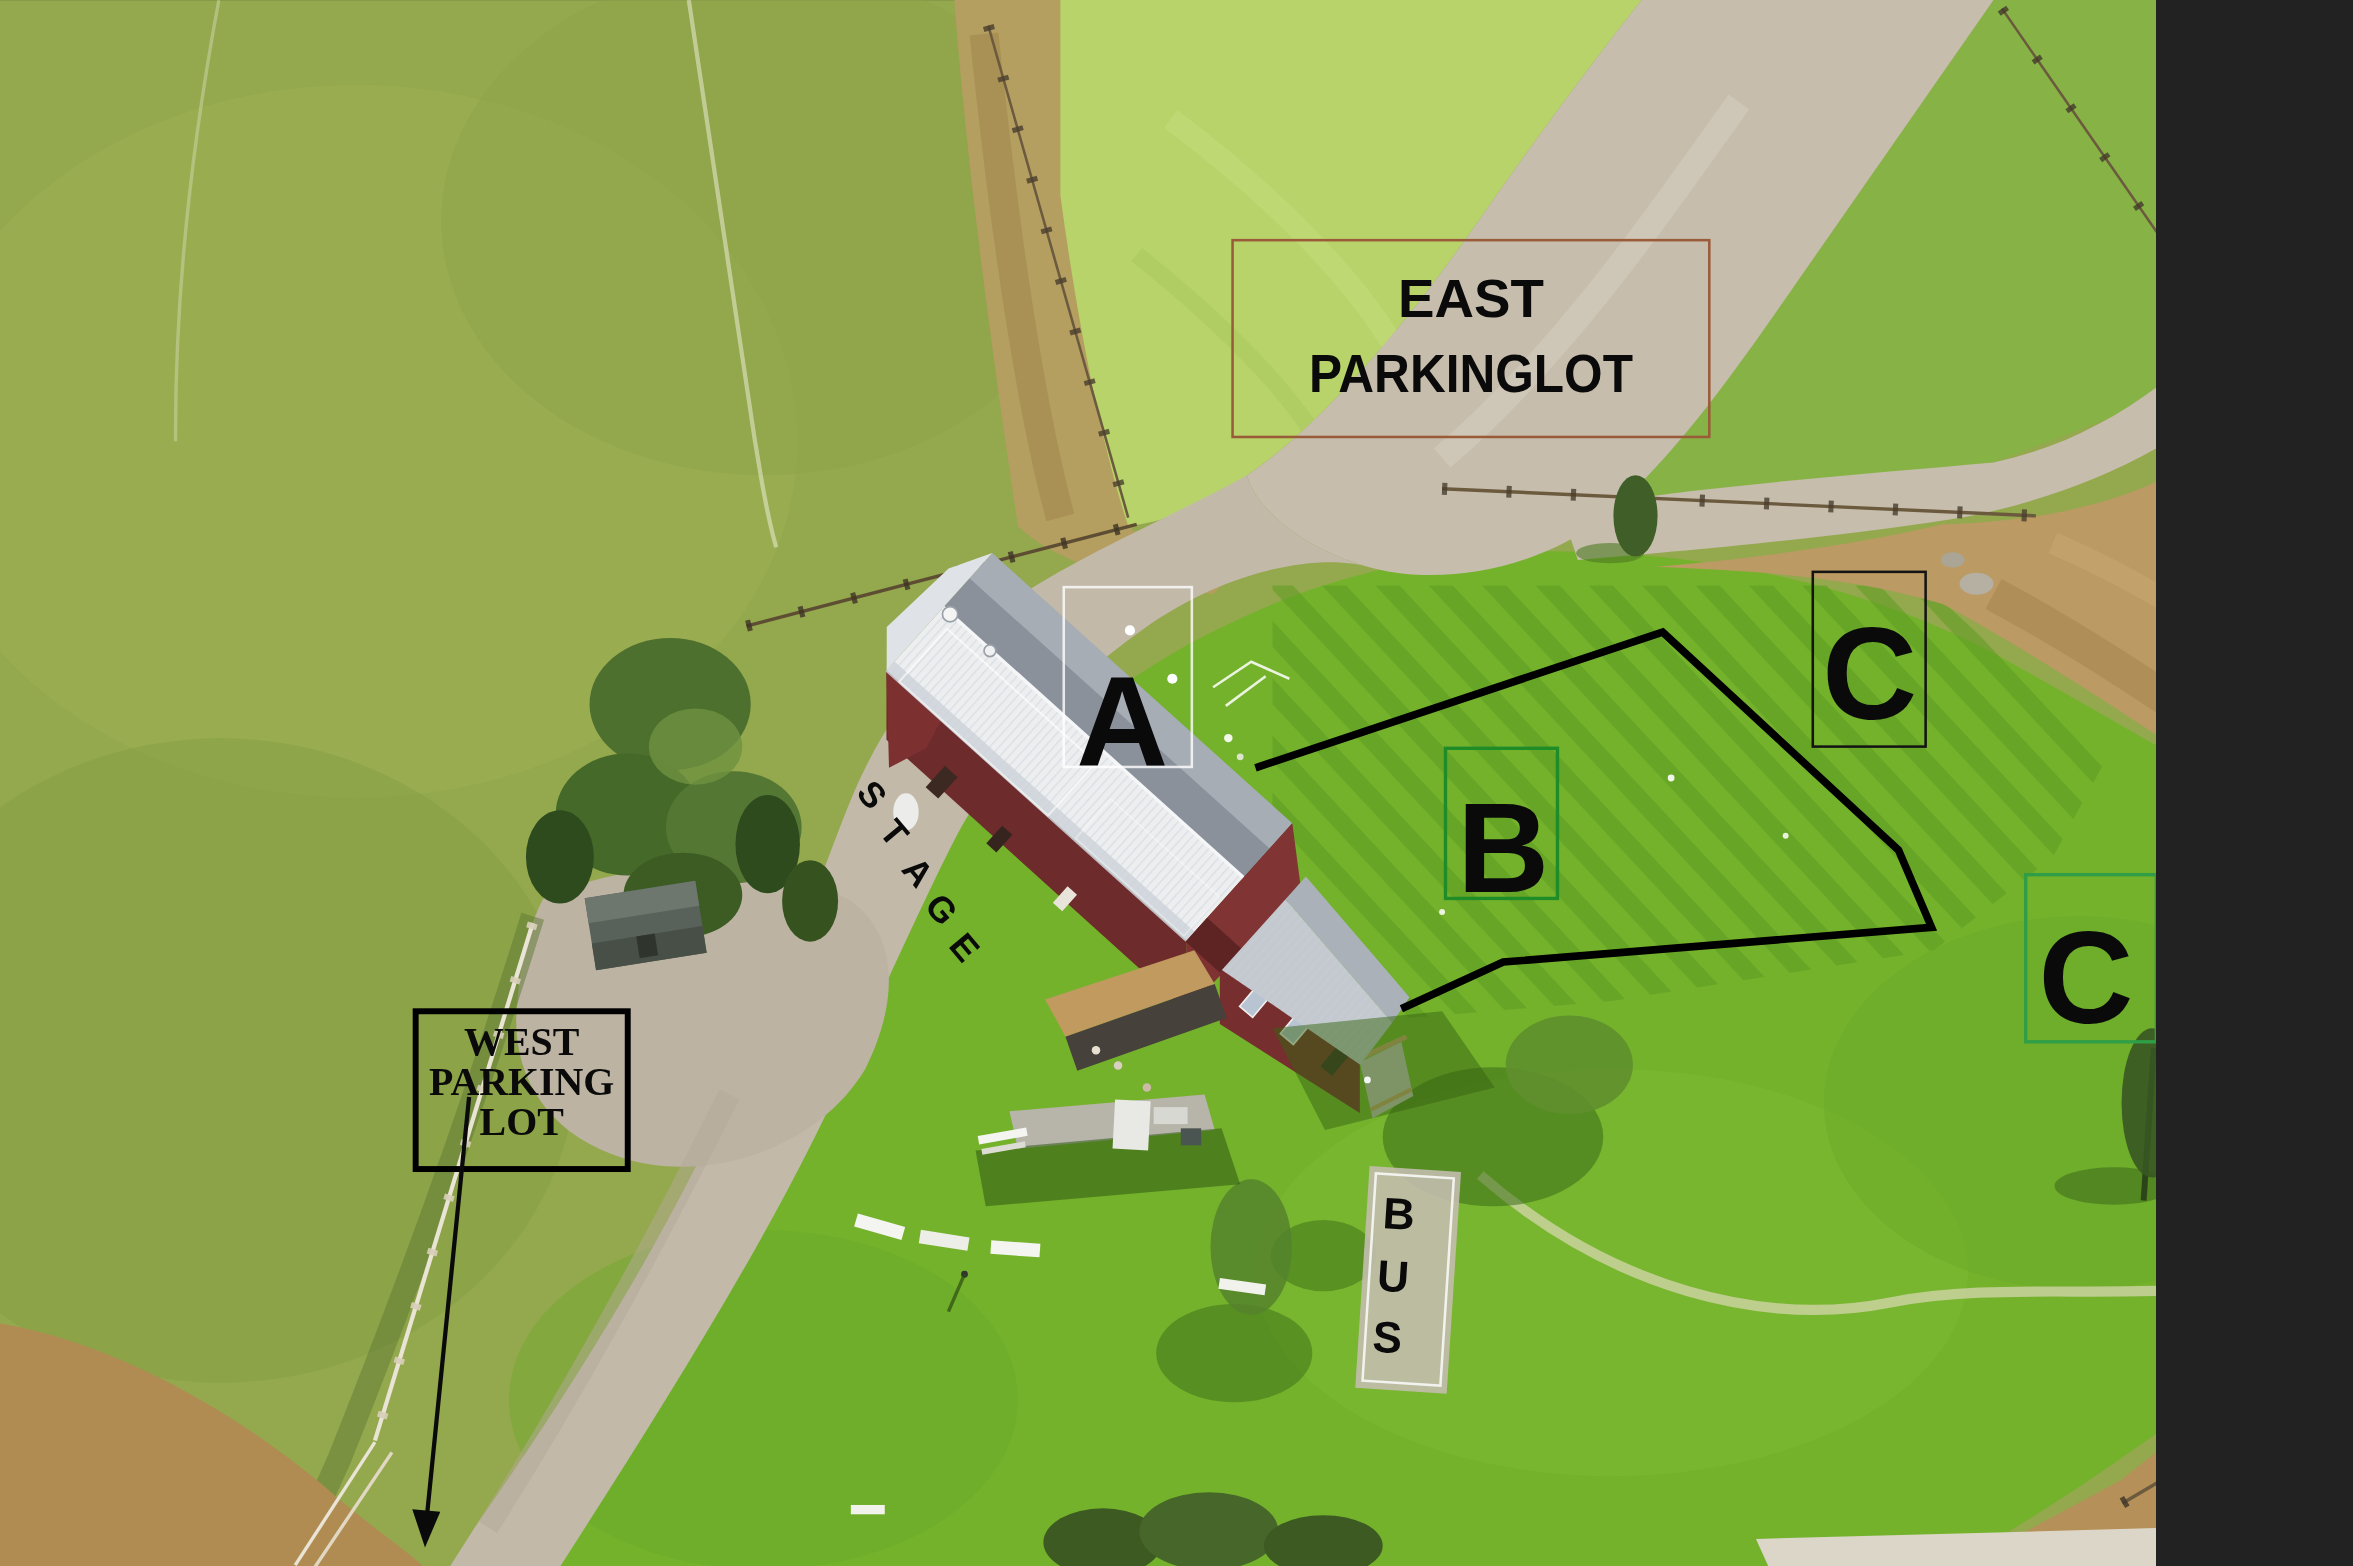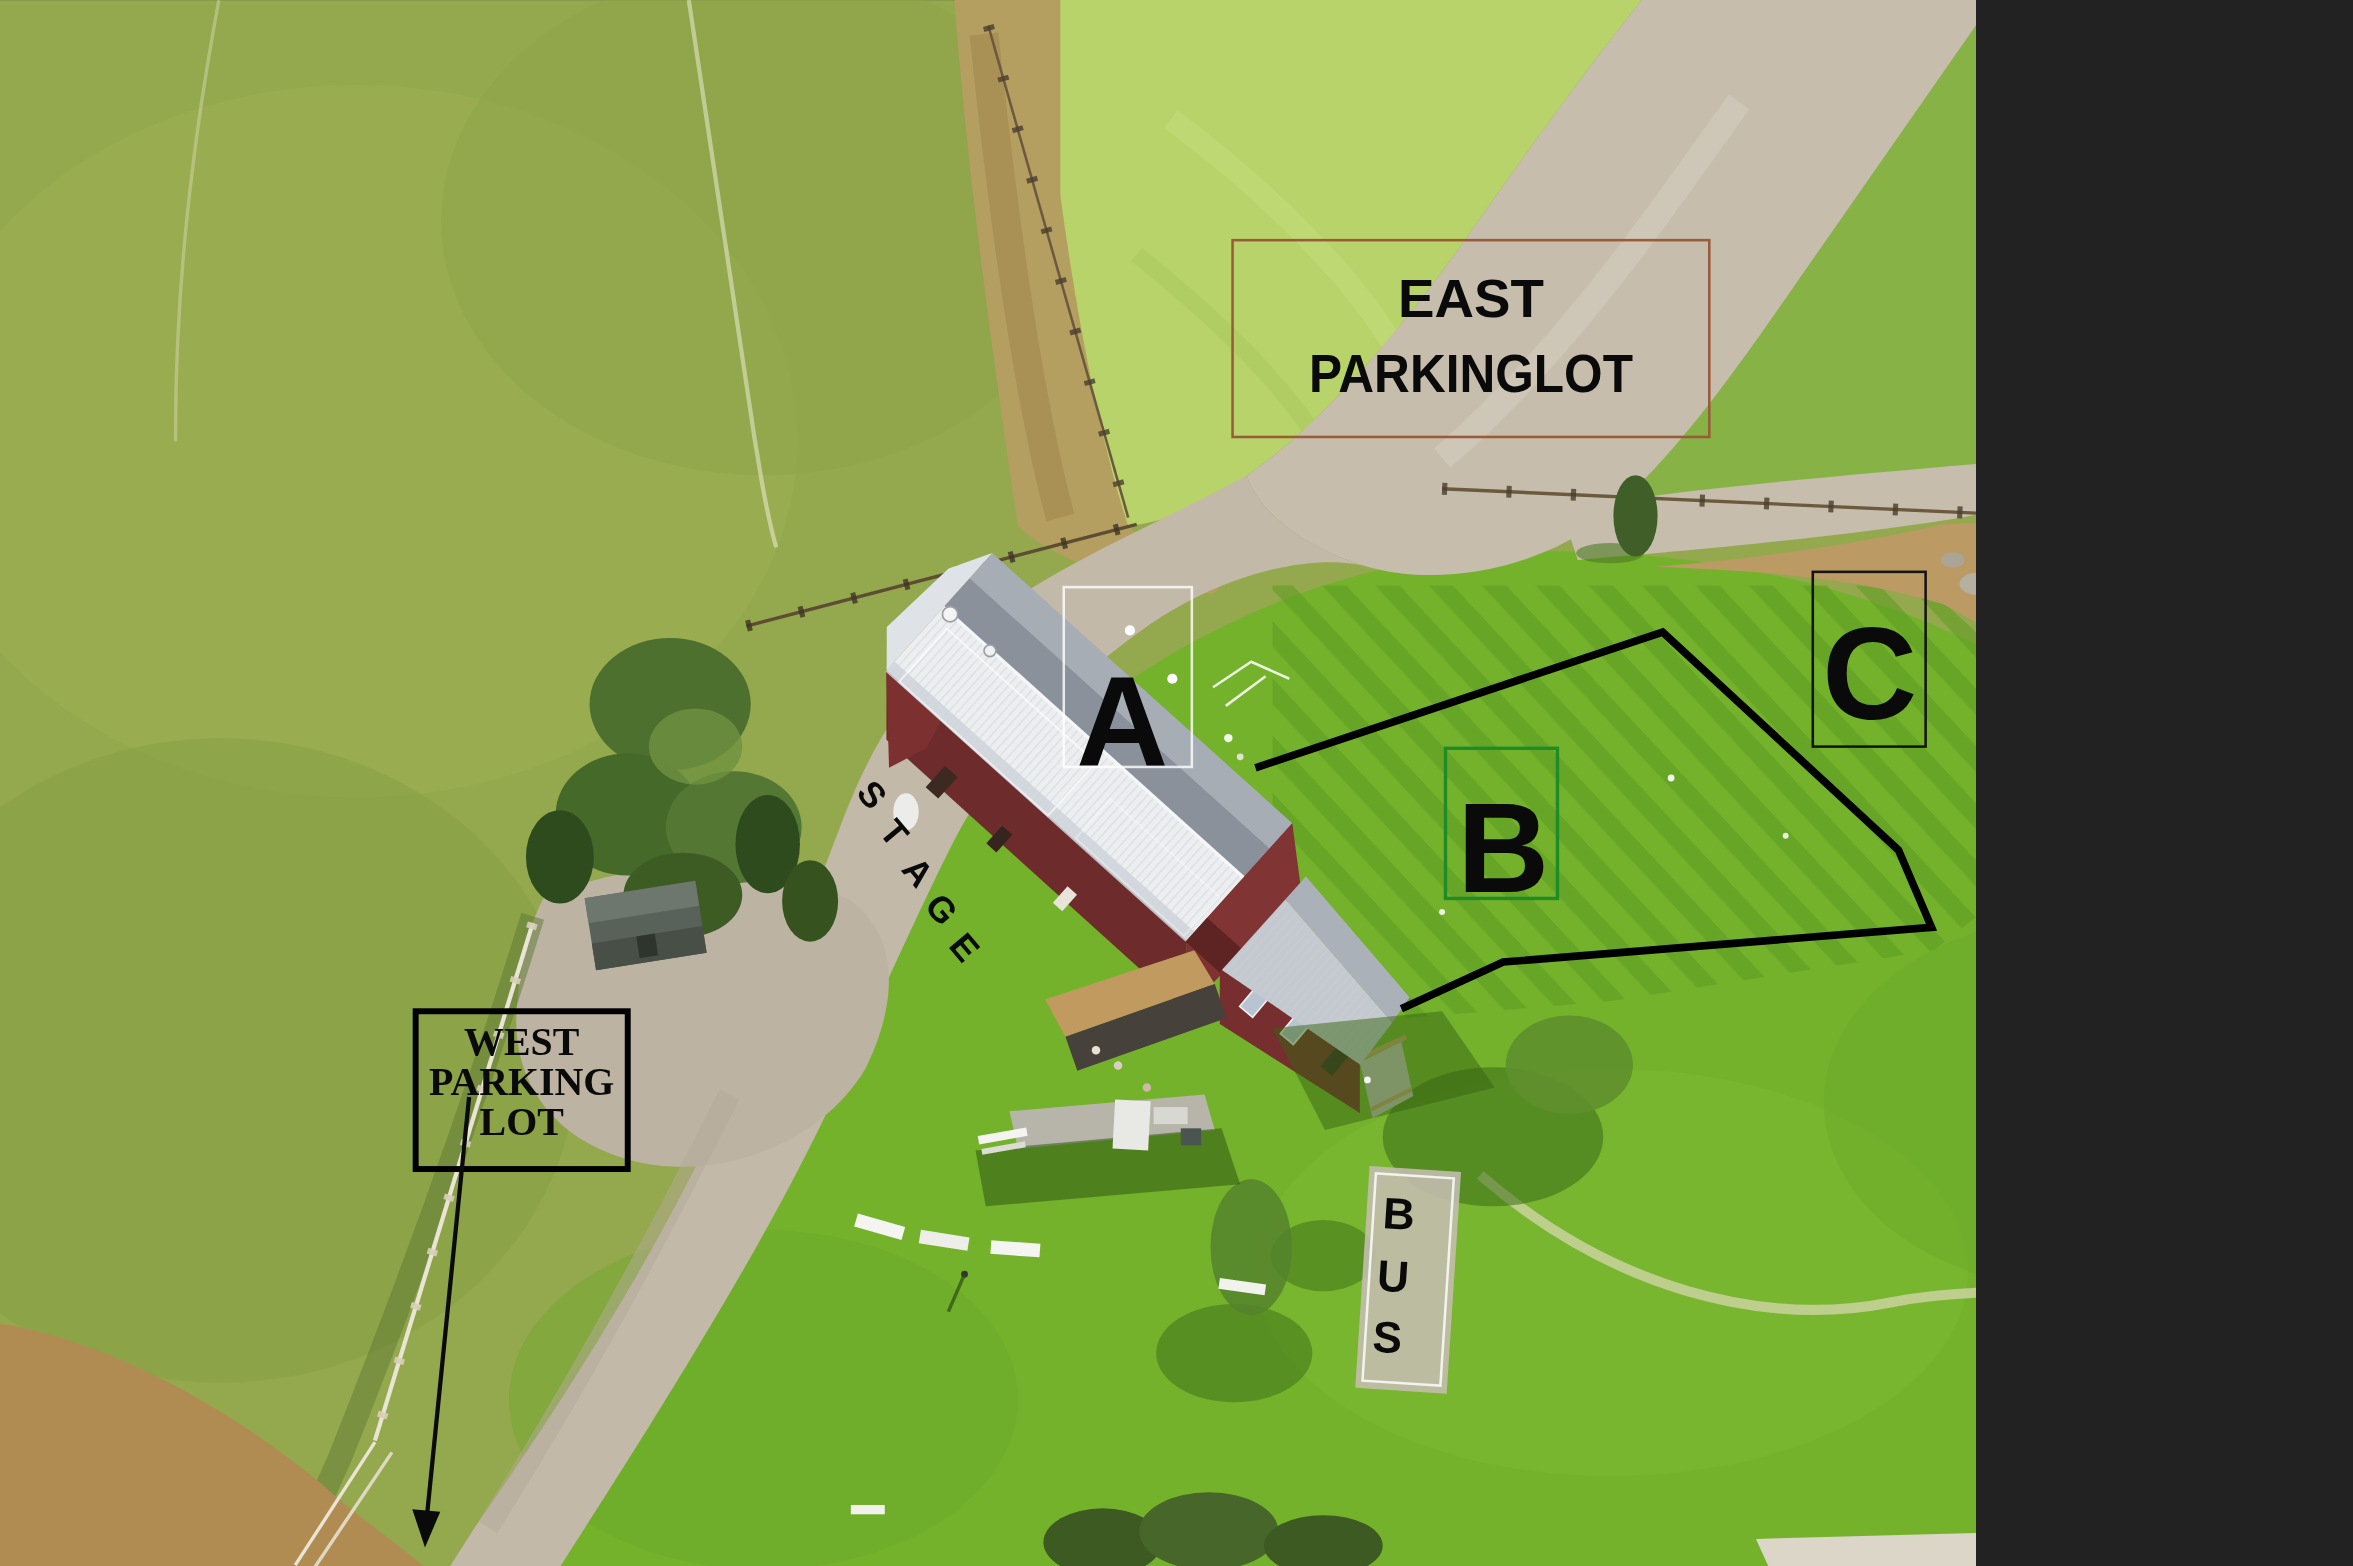--- a/index.html
+++ b/index.html
@@ -1,16 +1,16 @@
 <!DOCTYPE html>
 <html style="font-size:13.6px"><head>
 <meta charset="utf-8">
 <style>
   html,body{margin:0;padding:0;background:#222;}
-  #stage-wrap{position:relative;width:1976px;height:1567px;overflow:hidden;
+  #stage-wrap{position:relative;width:2156px;height:1567px;overflow:hidden;
     font-family:"Liberation Sans",sans-serif;text-align:right;}
   svg{display:block}
   .sans{font-family:"Liberation Sans",sans-serif;font-weight:bold;fill:#0a0a0a;}
   .serif{font-family:"Liberation Serif",serif;font-weight:bold;fill:#0a0a0a;}
   .bigletter{font-size:150px;}
 </style>
 </head>
 <body>
 
 <div id="stage-wrap">

